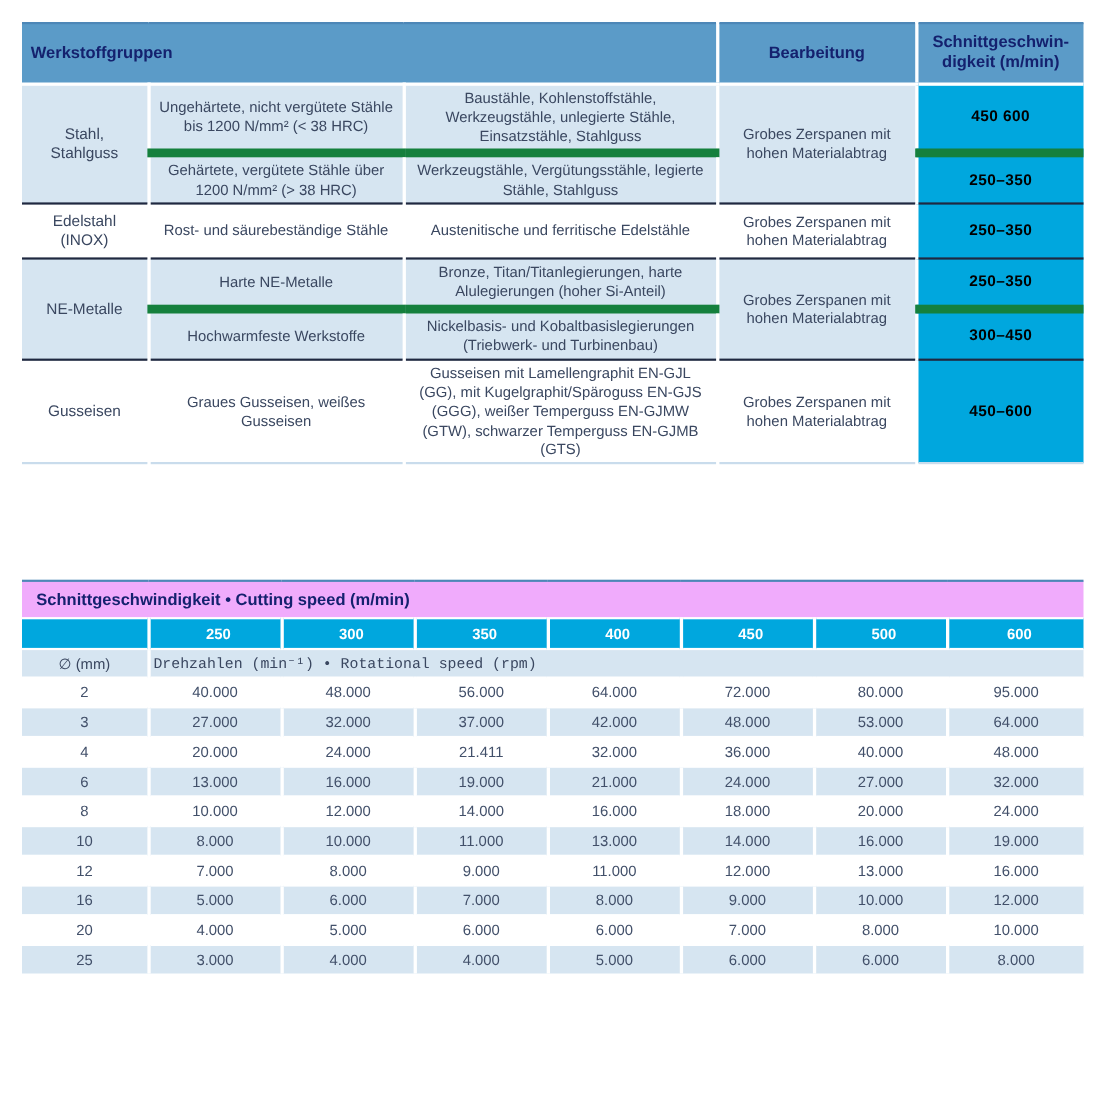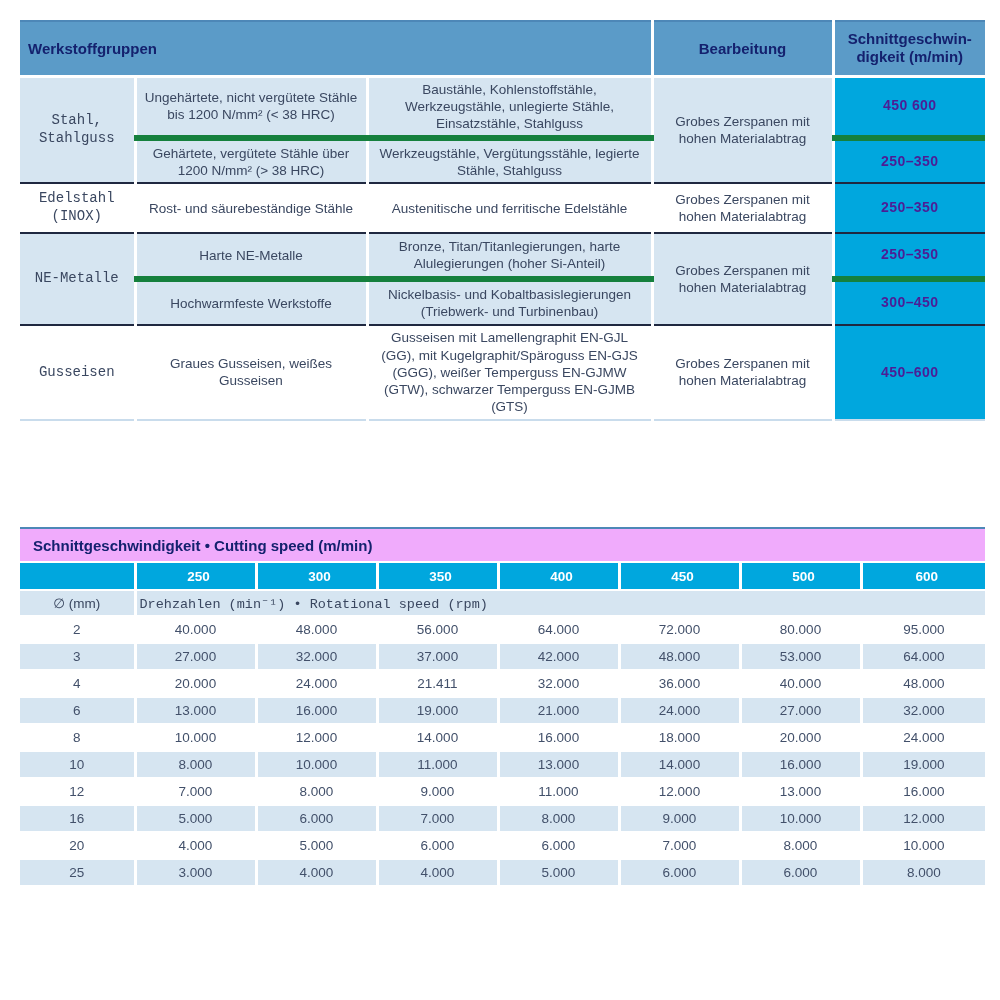--- a/index.html
+++ b/index.html
@@ -5,30 +5,30 @@
   html,body{margin:0;padding:0;background:#fff;}
   body{font-family:"Liberation Sans",sans-serif;}
   .page{position:relative;width:1000px;height:1000px;background:#ffffff;overflow:hidden;}
 
   table{border-collapse:collapse;table-layout:fixed;}
 
   
   .t1{position:absolute;left:20px;top:20px;width:965px;}
   .t1 th,.t1 td{vertical-align:middle;text-align:center;font-size:13.5px;line-height:1.28;
                 color:#3a4760;padding:3px 8px;border-left:3px solid #ffffff;}
-  .t1 .c1{border-left:none;font-size:14px;font-family:Liberation Mono, monospace;}
+  .t1 .c1{border-left:none;font-size:14px;}
   .t1 tr.t1-head th{background:#5b9bc8;color:#14216e;font-weight:bold;font-size:15px;
                     border-top:2px solid #4d87b7;border-bottom:3px solid #ffffff;}
   .t1 th.h-mat{text-align:left;border-left:none;}
   .t1 th.h-speed{font-size:14.5px;line-height:1.2;margin-left:16px;}
   .t1 tr.block > td{border-top:2px solid #1f2840;}
-  .t1 tr.sub   > td{border-top:6px solid #15803d;}
+  .t1 tr.sub   > td{border-top:8px solid #15803d;}
   .t1 tr.b-light > td{background:#d6e5f1;}
   .t1 tr.b-white > td{background:#ffffff;}
-  .t1 td.speed{background:#00a7de !important;color:#4c1d95;font-weight:bold;
+  .t1 td.speed{background:#00a7de !important;color:#000000;font-weight:bold;
                font-size:14px;letter-spacing:.4px;}
   .t1 tr.last > td{border-bottom:2px solid #c9dcec;margin-top:15px;}
 
   
   .t2{position:absolute;left:20px;top:527px;width:965px;}
   .t2 td{vertical-align:middle;text-align:center;font-size:13.5px;color:#42506a;
          padding:0 6px;border-left:3px solid #ffffff;border-top:2px solid #ffffff;}
   .t2 td.fc{border-left:none;}
   .t2 td.t2-title{background:#f0abfc;color:#14216e;font-weight:bold;font-size:15px;
                   text-align:left;padding-left:13px;height:32px;border-top:2px solid #4d87b7;}

